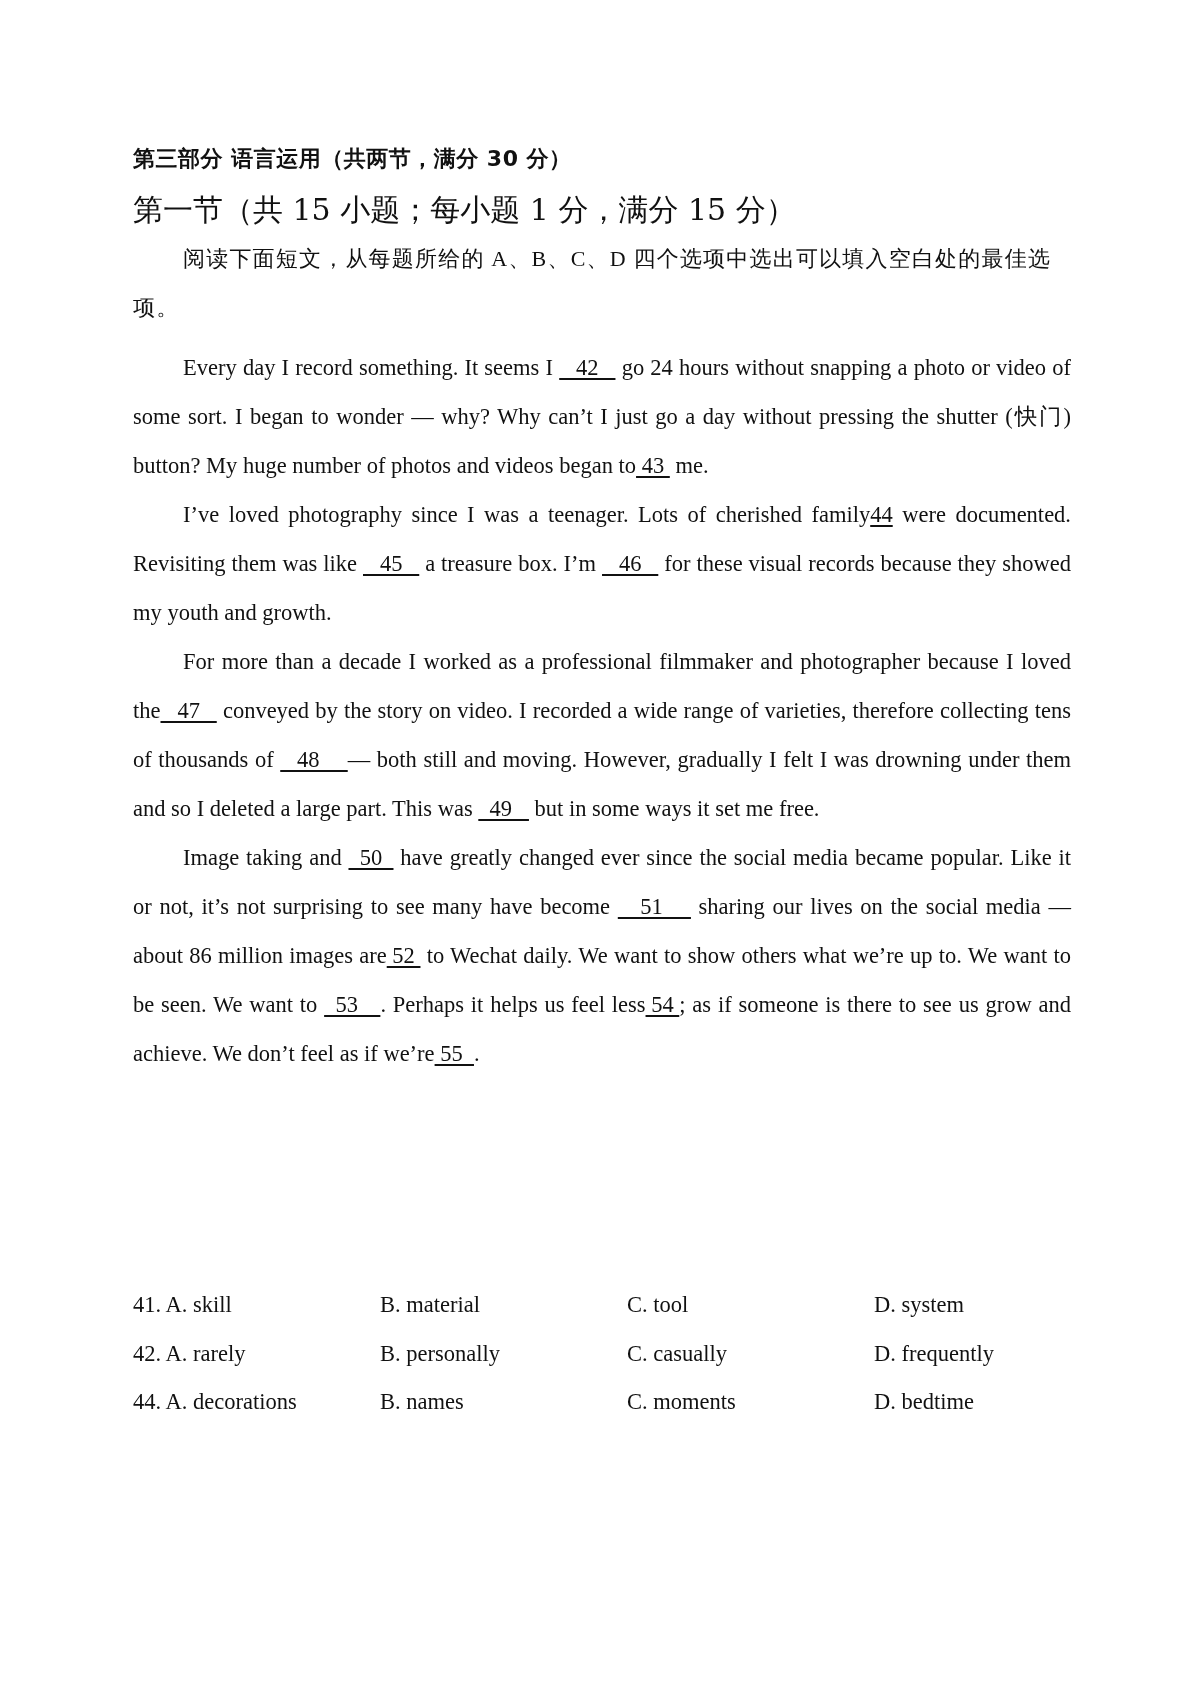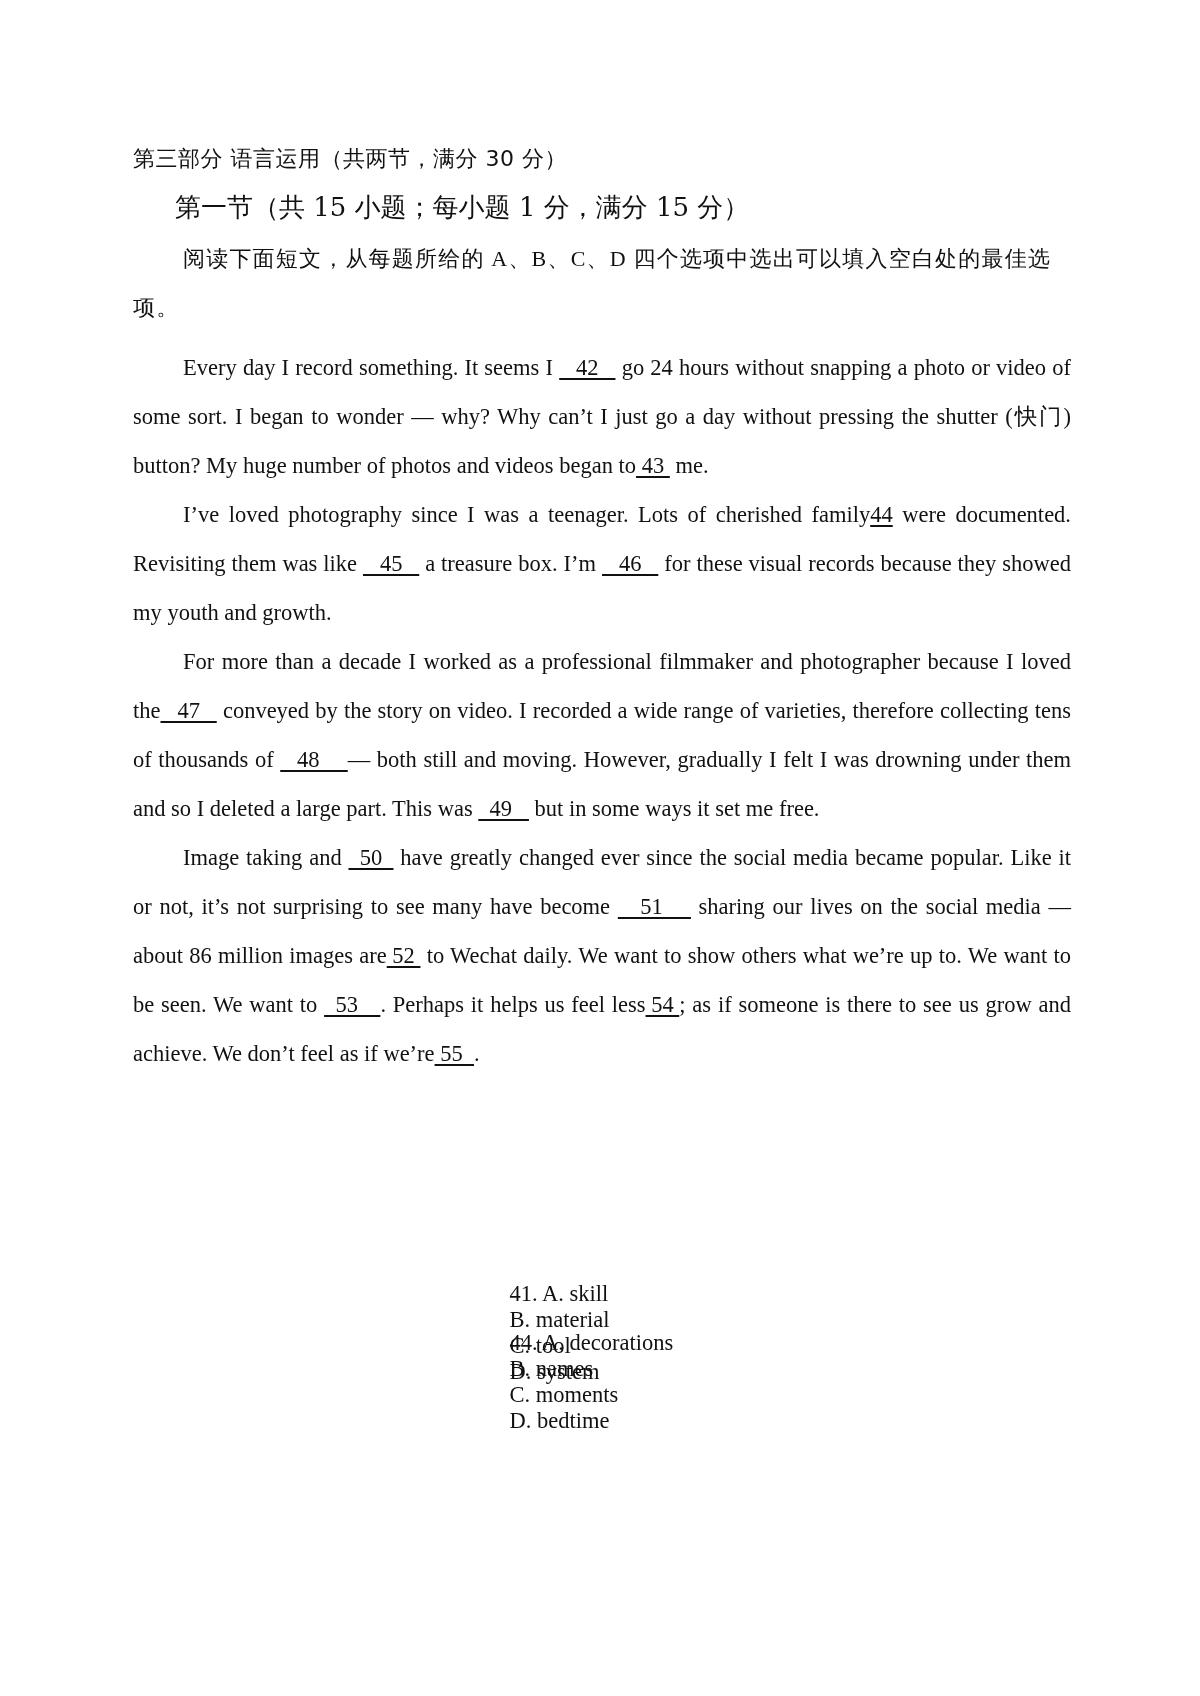--- a/index.html
+++ b/index.html
@@ -4,45 +4,44 @@
 <style>
   html, body { margin: 0; padding: 0; background: #ffffff; }
   body {
     width: 1200px; height: 1696px; position: relative; overflow: hidden;
     font-family: "Liberation Serif", "DejaVu Serif", serif;
     color: #111111;
   }
   .page { position: absolute; left: 133px; top: 0; width: 938px; }
   .h1 {
     position: absolute; top: 144px; left: 0;
-    font-size: 22px; font-weight: normal; letter-spacing: 0.5px; white-space: nowrap;
+    font-size: 22px; font-weight: bold; letter-spacing: 0.5px; white-space: nowrap;
     font-family: "DejaVu Sans", "Liberation Sans", sans-serif;
   }
   .h2 {
     position: absolute; top: 190px; left: 0;
-    font-size: 26px; white-space: nowrap;
+    font-size: 30px; white-space: nowrap;
     font-family: "DejaVu Serif", "Liberation Serif", serif;
-    margin-left: 42px;
   }
   .instr {
     position: absolute; top: 234px; left: 0; width: 938px;
     font-size: 22px; line-height: 49px; text-indent: 50px; letter-spacing: 1.2px;
     font-family: Liberation Serif, serif;
   }
   .passage { position: absolute; top: 343px; left: 0; width: 938px; }
   .para {
     font-size: 22.5px; line-height: 49px; text-indent: 50px;
     text-align: justify; margin: 0;
   }
   .blank {
     display: inline-block; text-decoration: underline; text-underline-offset: 3px;
     text-indent: 0; white-space: pre;
   }
   .options { position: absolute; top: 1281px; left: 0; width: 1000px; }
-  .opt-row { display: flex; height: 48.5px; align-items: center; font-size: 22.5px; flex-direction: column; }
+  .opt-row { display: flex; height: 48.5px; align-items: center; font-size: 22.5px; }
   .opt-cell { width: 247px; white-space: nowrap; }
 </style>
 </head>
 <body>
 
 <div class="page">
   <div class="h1">第三部分 语言运用（共两节，满分 30 分）</div>
   <div class="h2">第一节（共 15 小题；每小题 1 分，满分 15 分）</div>
   <div class="instr">阅读下面短文，从每题所给的 A、B、C、D 四个选项中选出可以填入空白处的最佳选项。</div>
 
@@ -54,19 +53,25 @@
     </div>
 
   <div class="options" id="options">
       <div class="opt-row">
         <div class="opt-cell">41. A. skill</div>
         <div class="opt-cell">B. material</div>
         <div class="opt-cell">C. tool</div>
         <div class="opt-cell">D. system</div>
       </div>
       <div class="opt-row">
+        <div class="opt-cell">42. A. rarely</div>
+        <div class="opt-cell">B. personally</div>
+        <div class="opt-cell">C. casually</div>
+        <div class="opt-cell">D. frequently</div>
+      </div>
+      <div class="opt-row">
         <div class="opt-cell">44. A. decorations</div>
         <div class="opt-cell">B. names</div>
         <div class="opt-cell">C. moments</div>
         <div class="opt-cell">D. bedtime</div>
       </div>
     </div>
 </div>
 
 </body></html>

